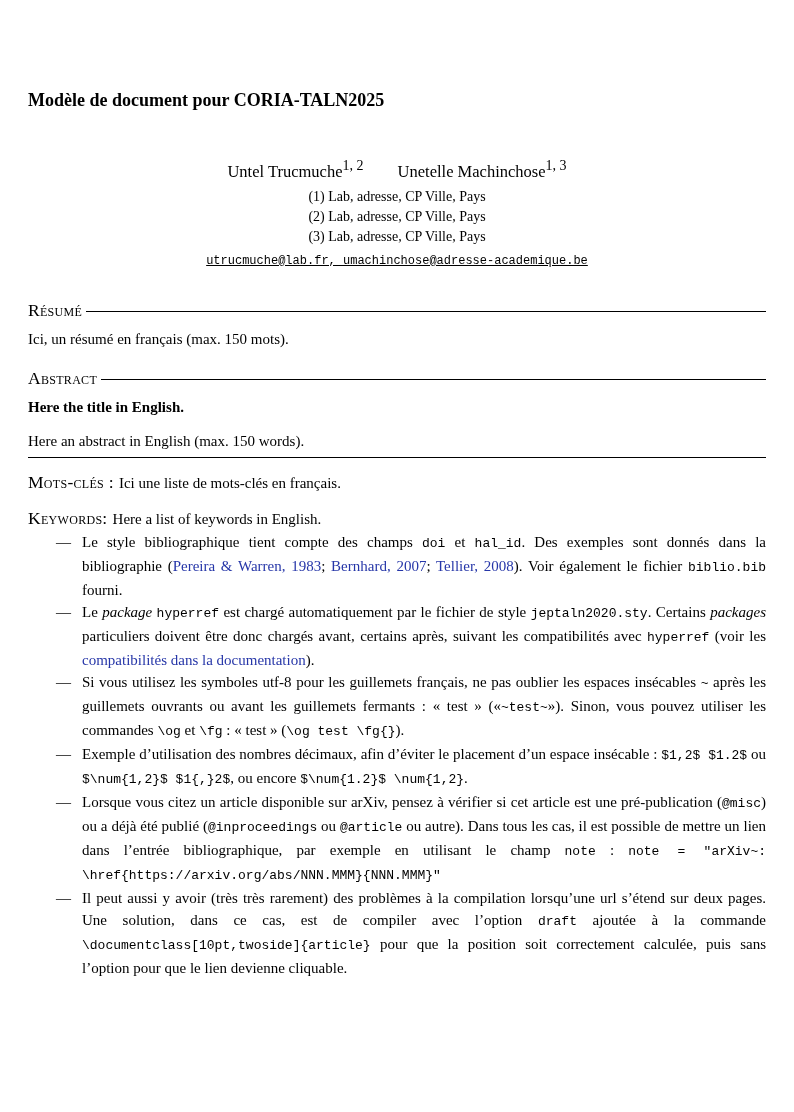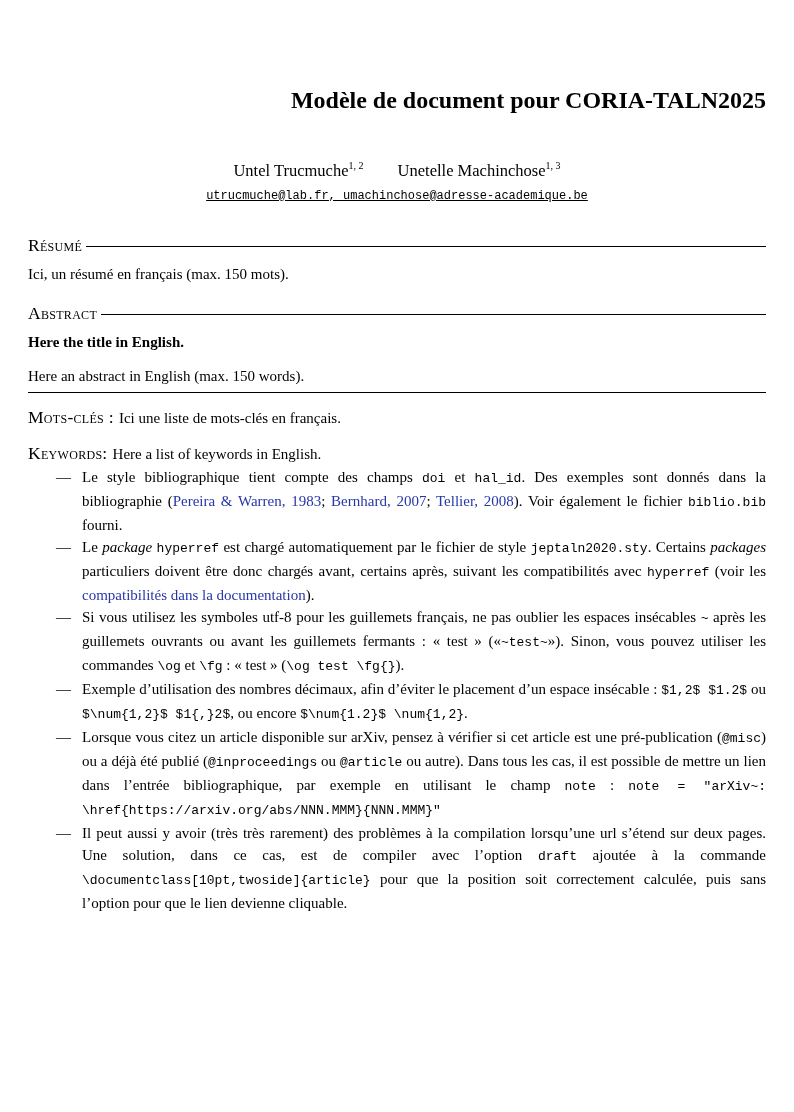--- a/index.html
+++ b/index.html
@@ -5,24 +5,24 @@
   * { margin: 0; padding: 0; box-sizing: border-box; }
   html, body { background: #ffffff; }
   body { display: flex; justify-content: center; }
   .page {
     width: 794px; height: 1112px; overflow: hidden;
     background: #ffffff; color: #000;
     font-family: "Liberation Serif", "DejaVu Serif", serif;
     font-size: 15px; line-height: 22px;
     padding: 85px 28px 0 28px;
   }
-  .title { text-align: right; font-size: 24px; line-height: 30px; font-weight: bold; }
+  .title { text-align: left; font-size: 18px; line-height: 30px; font-weight: bold; }
   .authors { text-align: center; margin-top: 40px; font-size: 16.5px; }
   .author + .author { margin-left: 30px; }
-  .authors sup { font-size: 10px; margin-top: 44px; }
+  .authors sup { font-size: 14px; margin-top: 44px; }
   .affiliations { margin-top: 4px; }
   .affiliation { text-align: center; font-size: 14px; line-height: 20px; }
   .emails {
     text-align: center; margin-top: 5px;
     font-family: "Liberation Mono", "DejaVu Sans Mono", monospace;
     font-size: 12px; line-height: 18px; text-decoration: underline;
   }
   .sect-row { display: flex; align-items: center; gap: 4px; }
   .sect-resume { margin-top: 28px; }
   .sect-abstract { margin-top: 16px; }
@@ -51,20 +51,25 @@
 
 <div class="page">
 
   <h1 class="title">Modèle de document pour CORIA-TALN2025</h1>
 
   <div class="authors">
     <span class="author"><span>Untel Trucmuche</span><sup>1, 2</sup></span>
     <span class="author"><span>Unetelle Machinchose</span><sup>1, 3</sup></span>
   </div>
 
+  <div class="affiliations">
+    <div class="affiliation">(1) Lab, adresse, CP Ville, Pays</div>
+    <div class="affiliation">(2) Lab, adresse, CP Ville, Pays</div>
+    <div class="affiliation">(3) Lab, adresse, CP Ville, Pays</div>
+  </div>
 
   <div class="emails">utrucmuche@lab.fr, umachinchose@adresse-academique.be</div>
 
   <div class="sect-row sect-resume">
     <span class="sc">Résumé</span>
     <span class="h-rule"></span>
   </div>
   <p class="block-text">Ici, un résumé en français (max. 150 mots).</p>
 
   <div class="sect-row sect-abstract">

